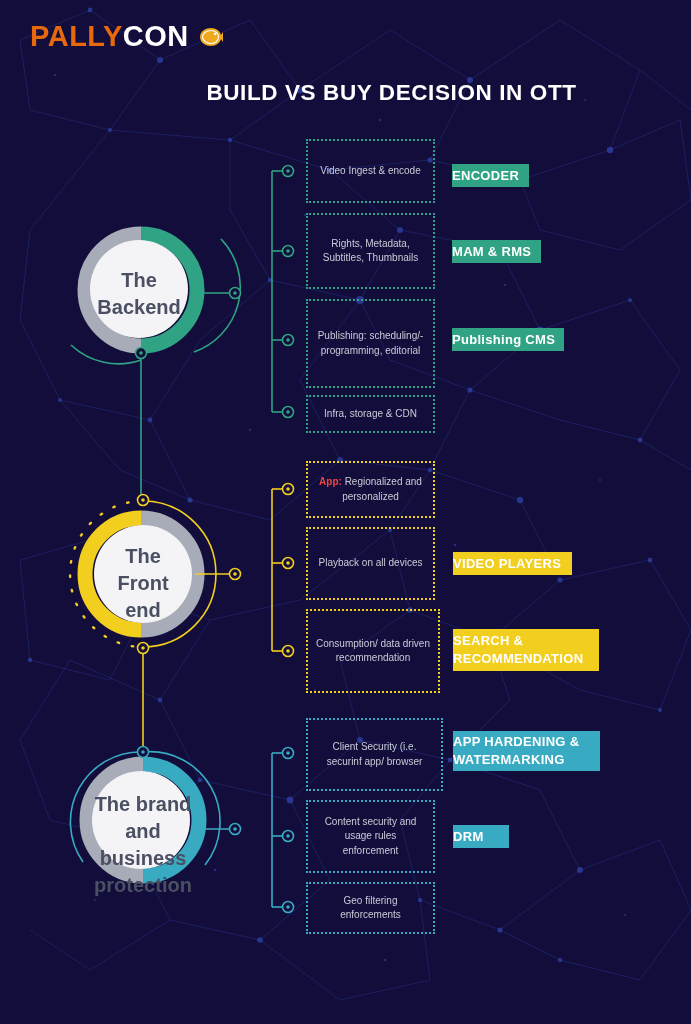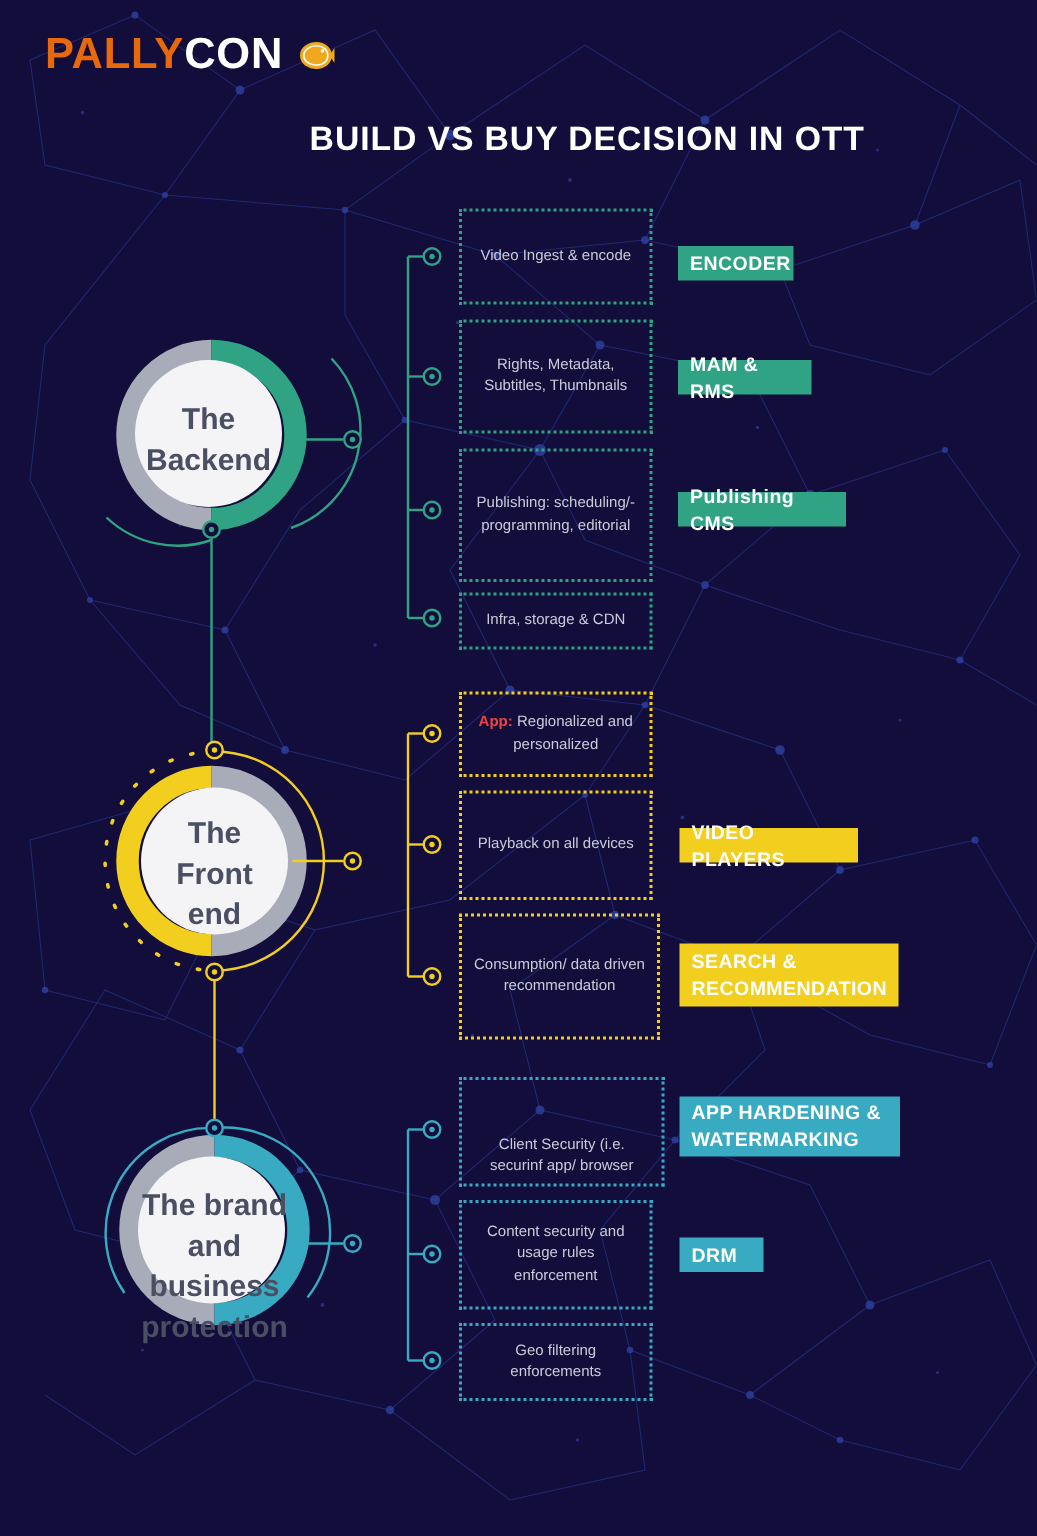--- a/index.html
+++ b/index.html
@@ -51,21 +51,21 @@
   }
   .dbox.g{border-color:#2fa383;}
   .dbox.y{border-color:#f2ce1f;}
   .dbox.c{border-color:#38abc2;}
   .dbox b{color:#ef4444;font-weight:bold;}
 
   
   .badge{
     position:absolute;z-index:3;
     color:#ffffff;font-size:13px;font-weight:bold;letter-spacing:0.3px;
-    padding:4px 8px;box-sizing:border-box;line-height:1.35;
+    padding:4px 0;box-sizing:border-box;line-height:1.35;
     display:flex;align-items:center;
   }
   .badge.g{background:#2fa383;}
   .badge.y{background:#f2ce1f;}
   .badge.c{background:#38abc2;}
 </style>
 </head>
 <body>
 
 <div id="root">
@@ -317,21 +317,21 @@
     <span>Consumption/ data driven recommendation</span>
   </div>
 
   <div class="badge y" style="left:453px;top:552px;width:119px;height:23px;">
     <span>VIDEO PLAYERS</span>
   </div>
   <div class="badge y" style="left:453px;top:629px;width:146px;height:42px;">
     <span>SEARCH &amp; RECOMMENDATION</span>
   </div>
 
-  <div class="dbox c" style="left:306px;top:718px;width:137px;height:73px;align-items:flex-end;">
+  <div class="dbox c" style="left:306px;top:718px;width:137px;height:73px;">
     <span>Client Security (i.e. securinf app/ browser</span>
   </div>
   <div class="dbox c" style="left:306px;top:800px;width:129px;height:73px;">
     <span>Content security and usage rules enforcement</span>
   </div>
   <div class="dbox c" style="left:306px;top:882px;width:129px;height:52px;">
     <span>Geo filtering enforcements</span>
   </div>
 
   <div class="badge c" style="left:453px;top:731px;width:147px;height:40px;">

